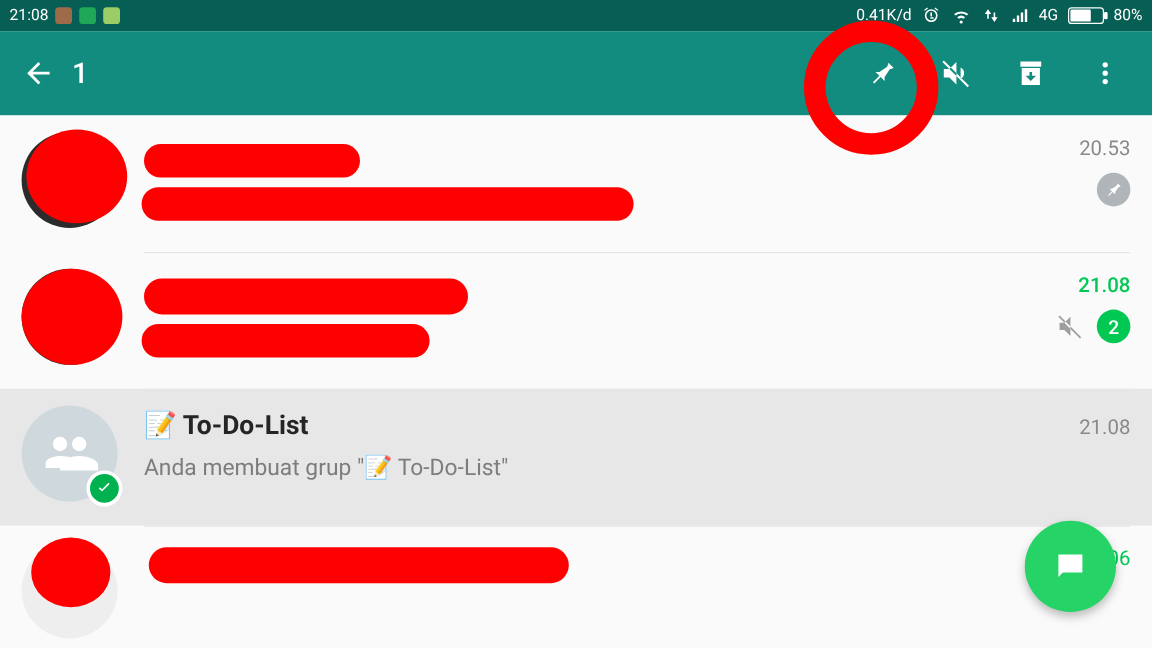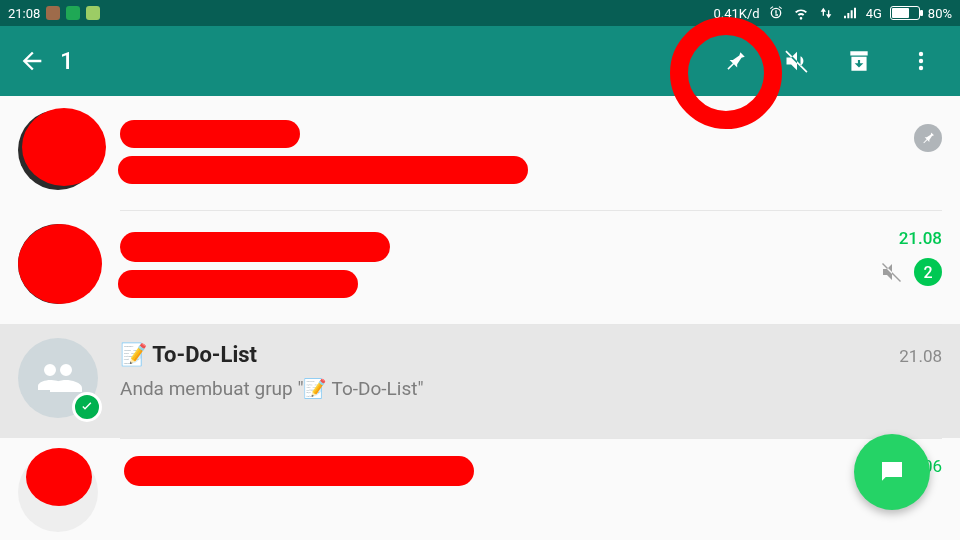--- a/index.html
+++ b/index.html
@@ -214,20 +214,24 @@
 
   <div class="chat">
     <div class="avatar-wrap">
       <div class="avatar dark"></div>
     </div>
 
     <div class="scribble blob" style="left:22px; top:12px; width:84px; height:78px;"></div>
     <div class="scribble" style="left:120px; top:24px; width:180px; height:28px;"></div>
     <div class="scribble" style="left:118px; top:60px; width:410px; height:28px;"></div>
     <div class="body">
+      <div class="title-line">
+        <span class="name"></span>
+        <span class="time">20.53</span>
+      </div>
       <div class="sub-line">
         <span class="msg"></span>
         <span class="right">
           <span class="pin-badge">
             <svg width="16" height="16" viewBox="0 0 24 24" fill="#fff">
                 <path d="M16 3l5 5-3 1-4 6 0 3-3-3-5 5-1-1 5-5-3-3 3 0 6-4 1-3z"></path>
               </svg>
           </span>
         </span>
       </div>

